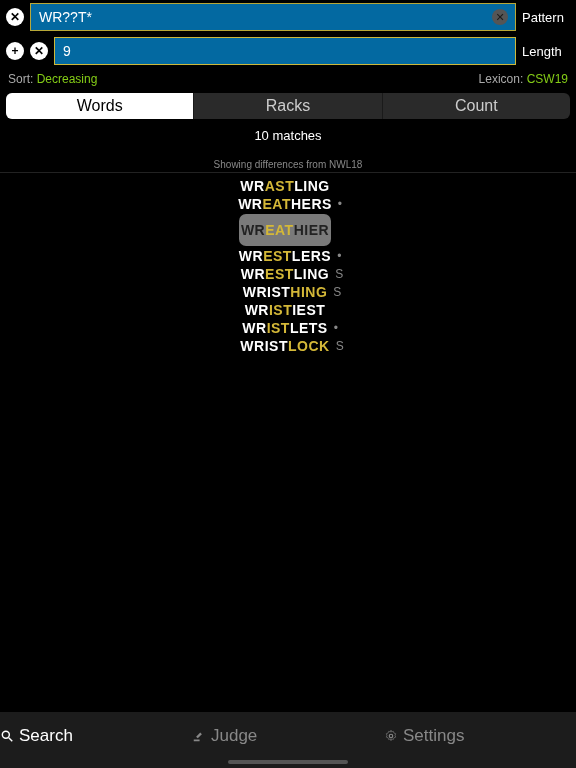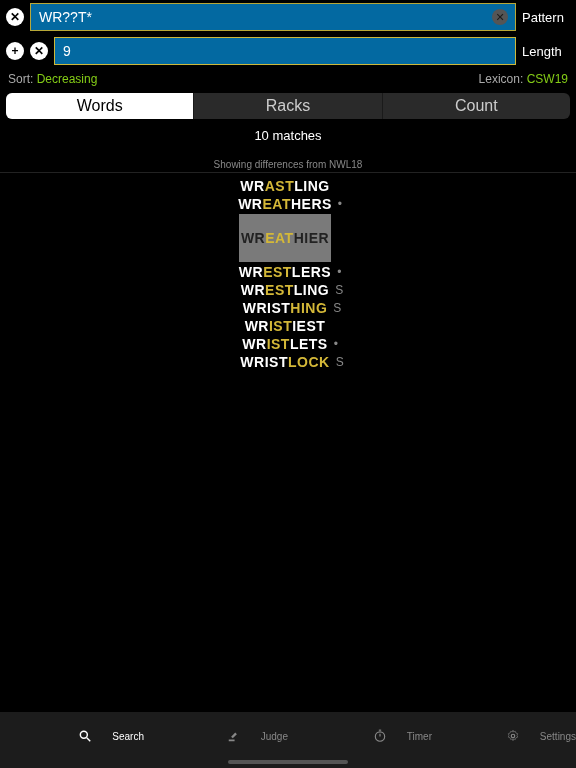--- a/index.html
+++ b/index.html
@@ -17,29 +17,29 @@
 .seg{display:flex;margin:3px 6px;border-radius:6px;overflow:hidden;background:#2a2a2a}
 .seg-item{flex:1;text-align:center;padding:4px 0;font-size:16px;color:#ccc;cursor:pointer;border-right:1px solid #1a1a1a}
 .seg-item:last-child{border-right:none}
 .seg-item.active{background:#fff;color:#000}
 .header{text-align:center;padding:6px 0 2px;border-bottom:1px solid #222}
 .header .matches{font-size:13px;font-weight:400}
 .header .sub{font-size:10px;color:#888;margin-top:16px}
 .results{padding-top:4px}
 .word-row{display:flex;justify-content:center;align-items:center;padding:1px 0;font-size:14px;font-weight:600;letter-spacing:0.5px}
 .word{display:inline-block}
-.word.hl{background:#7a7a7a;border-radius:0;padding:16px 2px}
+.word.hl{background:#7a7a7a;border-radius:7px;padding:8px 2px}
 .w{color:#fff}
 .y{color:#d4b838}
 .hl .w{color:#222}
 .after{color:#888;font-size:12px;margin-left:6px;font-weight:normal;width:10px;text-align:left}
 .spacer-left{width:10px}
 .tabbar{position:absolute;bottom:0;left:0;right:0;height:56px;background:#1c1c1c;display:flex;flex-direction:column}
 .tabs{display:flex;flex:1;align-items:center}
-.tab{flex:1;display:flex;align-items:center;justify-content:flex-end;gap:20px;font-size:10px;color:#888;cursor:pointer}
+.tab{flex:1;display:flex;align-items:center;justify-content:flex-start;gap:5px;font-size:17px;color:#888;cursor:pointer}
 .tab.active{color:#fff}
 .tab svg{width:14px;height:14px}
 .homebar{height:4px;width:120px;background:#555;border-radius:2px;margin:0 auto 4px}
 </style>
 </head>
 <body>
 
 <div class="row">
   <div class="icon-btn">✕</div>
   <div class="input-wrap">
@@ -132,28 +132,20 @@
       <span>Search</span>
     </div>
     <div class="tab">
       <svg viewBox="0 0 24 24" fill="currentColor">
           <rect x="3" y="18" width="10" height="3"></rect>
           <rect x="10" y="6" width="4" height="10" transform="rotate(45 12 11)"></rect>
         </svg>
       <span>Judge</span>
     </div>
     <div class="tab">
-      <svg viewBox="0 0 24 24" fill="none" stroke="currentColor" stroke-width="2">
-          <circle cx="12" cy="13" r="8"></circle>
-          <line x1="12" y1="13" x2="12" y2="8"></line>
-          <line x1="10" y1="2" x2="14" y2="2"></line>
-        </svg>
-      <span>Timer</span>
-    </div>
-    <div class="tab">
       <svg viewBox="0 0 24 24" fill="currentColor">
           <circle cx="12" cy="12" r="3" fill="none" stroke="currentColor" stroke-width="2"></circle>
           <path d="M12 2l1 3 3-1 1 3 3 1-1 3 1 3-3 1-1 3-3-1-1 3-1-3-3 1-1-3-3-1 1-3-1-3 3-1 1-3 3 1z" fill="none" stroke="currentColor" stroke-width="1"></path>
         </svg>
       <span>Settings</span>
     </div>
   </div>
   <div class="homebar"></div>
 </div>
 

